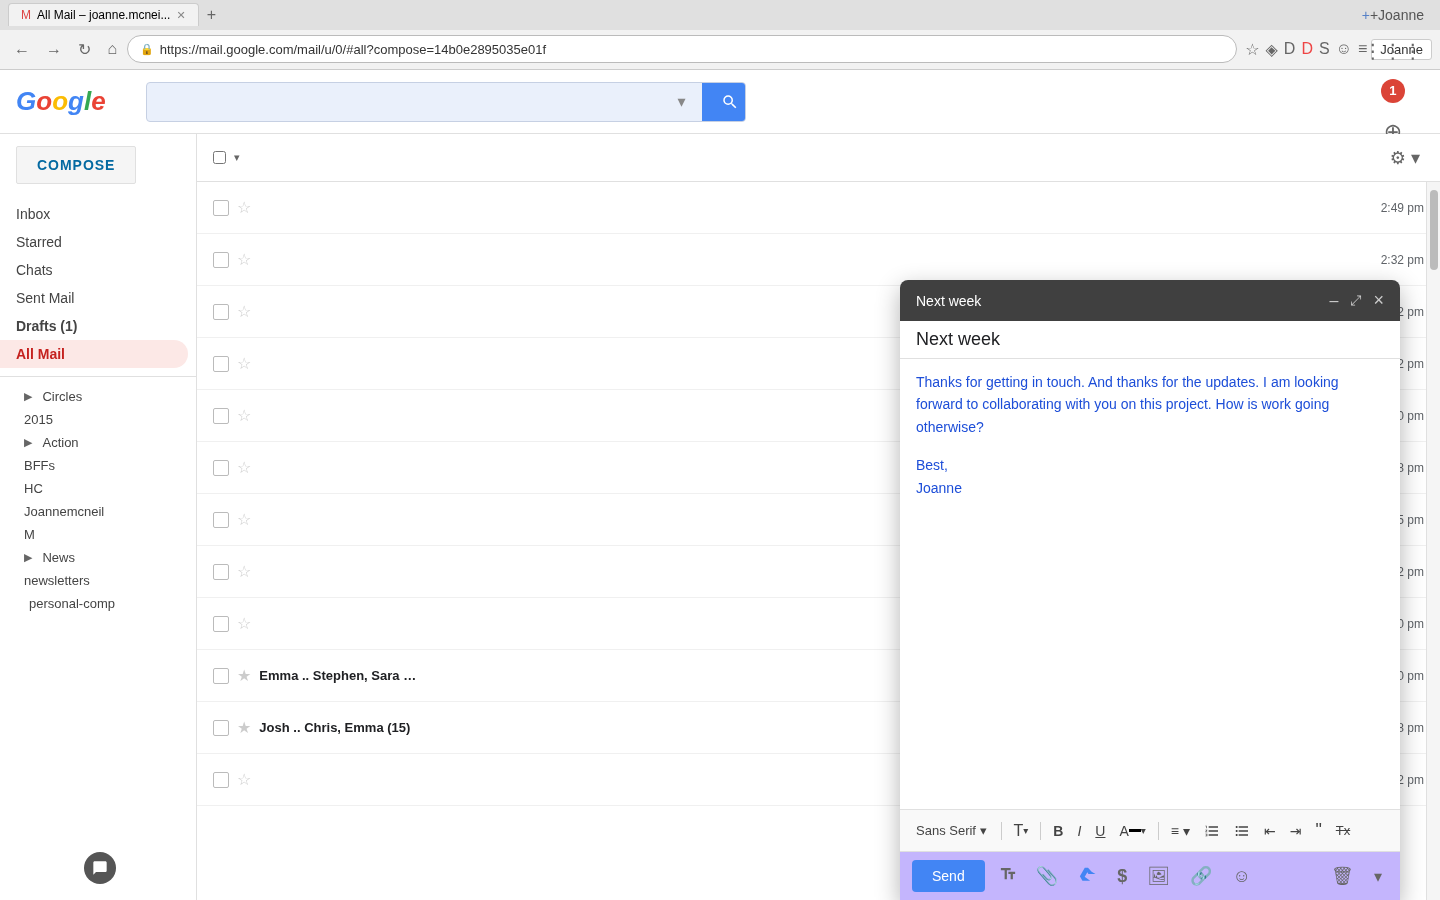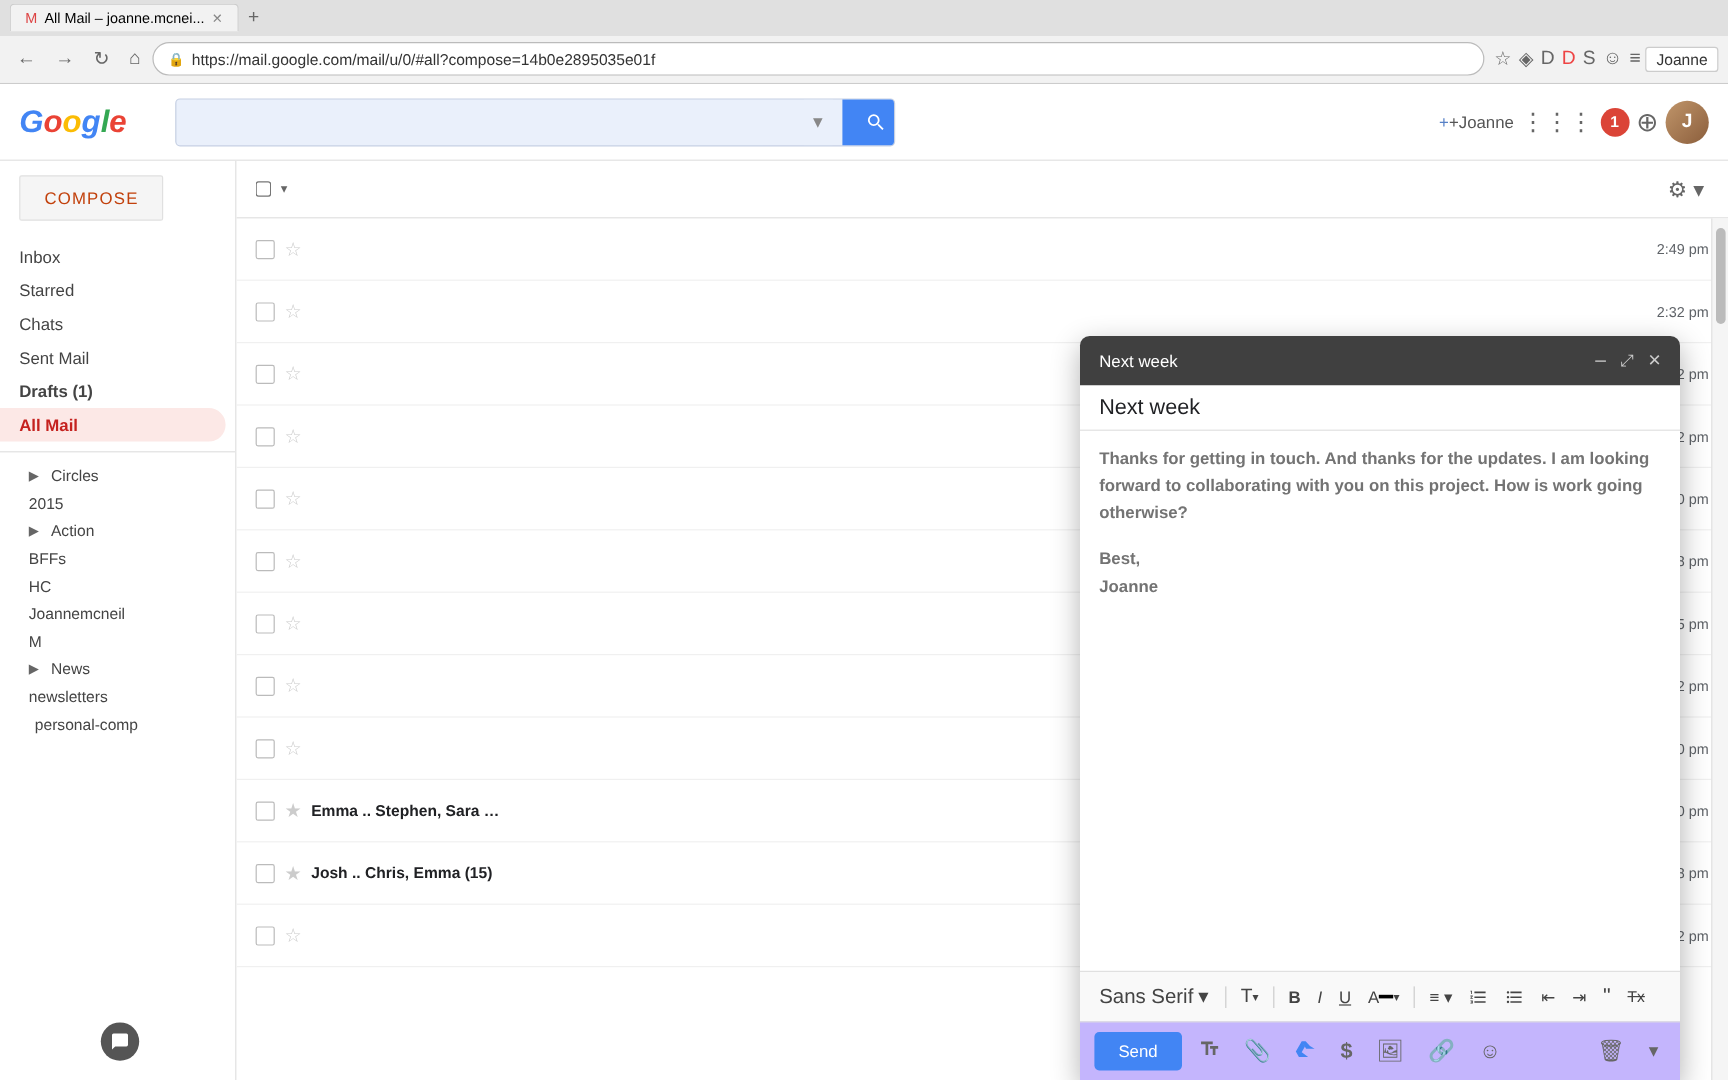--- a/index.html
+++ b/index.html
@@ -112,21 +112,21 @@
       width: 56px;
       height: 40px;
       cursor: pointer;
       display: flex;
       align-items: center;
       justify-content: center;
       border-radius: 0 4px 4px 0;
       margin: -1px -13px -1px 8px;
     }
     .search-button svg { fill: white; }
-    .header-right { margin-left: auto; display: flex; align-items: center; gap: 6px; }
+    .header-right { margin-left: auto; display: flex; align-items: center; gap: 16px; flex-direction: column; }
     .plus-joanne { font-size: 14px; color: #555; cursor: pointer; }
     .apps-grid { font-size: 20px; color: #666; cursor: pointer; }
     .notif-badge { 
       background: #db4437; color: white; border-radius: 50%; 
       width: 24px; height: 24px; display: flex; align-items: center; justify-content: center;
       font-size: 13px; font-weight: bold; cursor: pointer;
     }
     .add-circle { font-size: 22px; color: #666; cursor: pointer; }
     .avatar { width: 36px; height: 36px; border-radius: 50%; background: #a0522d; overflow: hidden; cursor: pointer; display: flex; align-items: center; justify-content: center; }
 
@@ -145,22 +145,22 @@
       overflow-y: auto;
       flex-shrink: 0;
     }
     .compose-btn {
       margin: 4px 16px 16px;
       background: #f5f5f5;
       border: 1px solid #e0e0e0;
       border-radius: 2px;
       padding: 10px 20px;
       font-size: 14px;
-      font-weight: 400;
-      color: #c2410c;
+      font-weight: 700;
+      color: #0369a1;
       cursor: pointer;
       letter-spacing: 0.07em;
       text-transform: uppercase;
     }
     .sidebar-item {
       padding: 6px 16px;
       font-size: 14px;
       color: #444;
       cursor: pointer;
       display: flex;
@@ -247,24 +247,23 @@
       border-bottom: 1px solid #e0e0e0;
       font-size: 18px;
       color: #202124;
       display: flex;
       align-items: center;
     }
     .compose-body {
       flex: 1;
       padding: 12px 16px;
       font-size: 14px;
-      color: #737373;
+      color: #1d4ed8;
       line-height: 1.6;
       overflow-y: auto;
-      font-weight: bold;
     }
     .compose-toolbar {
       border-top: 1px solid #e0e0e0;
       padding: 6px 8px;
       display: flex;
       align-items: center;
       gap: 2px;
       background: #f9f9f9;
       flex-wrap: wrap;
     }
@@ -281,21 +280,21 @@
     }
     .toolbar-separator { width: 1px; height: 18px; background: #ccc; margin: 0 4px; }
     .font-selector {
       display: flex;
       align-items: center;
       gap: 4px;
       padding: 4px 8px;
       border: none;
       background: none;
       cursor: pointer;
-      font-size: 17px;
+      font-size: 13px;
       color: #444;
     }
     .compose-bottom {
       padding: 8px 12px;
       border-top: 1px solid #e0e0e0;
       display: flex;
       align-items: center;
       gap: 8px;
       background: #c4b5fd;
     }

